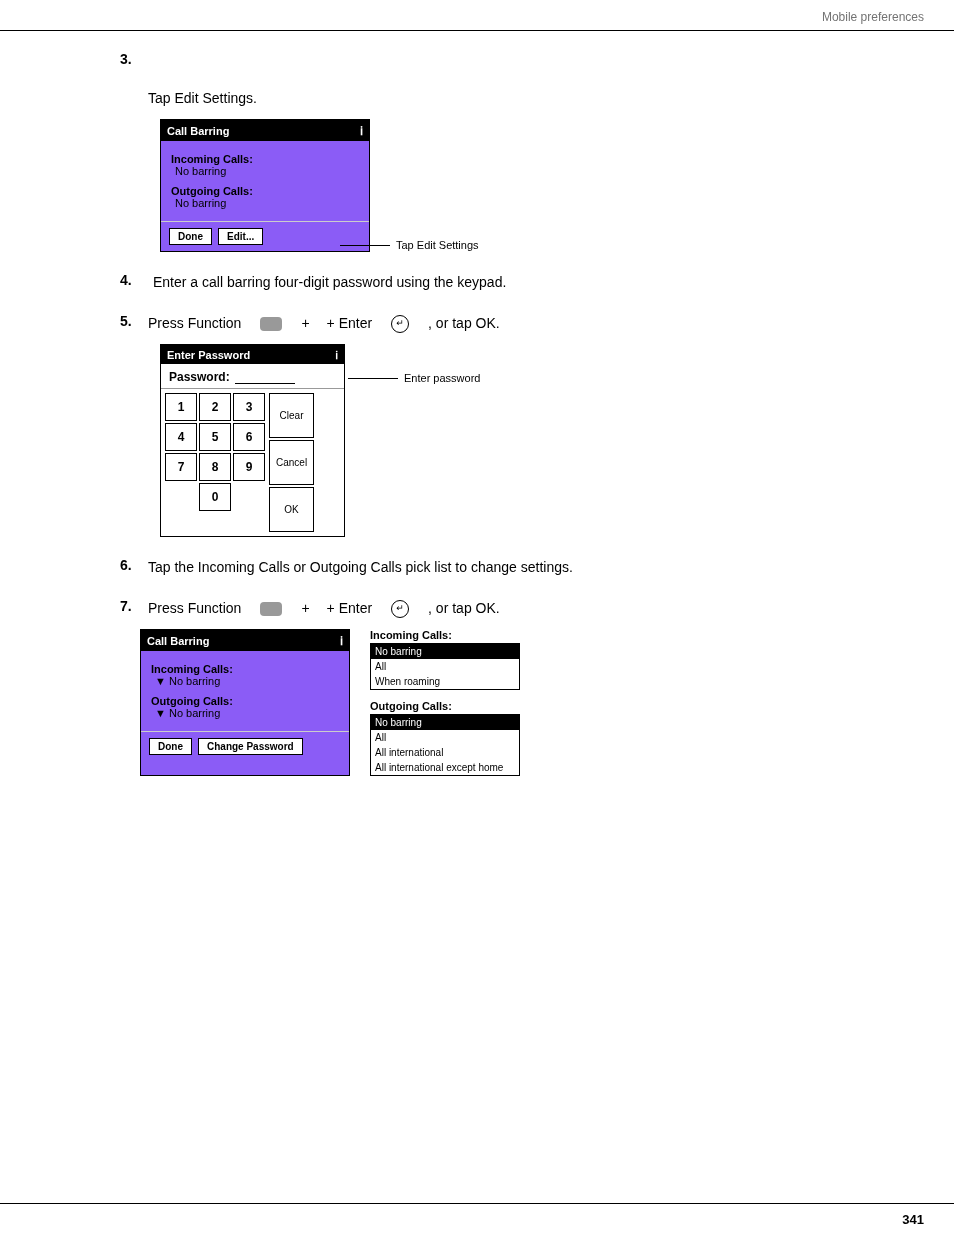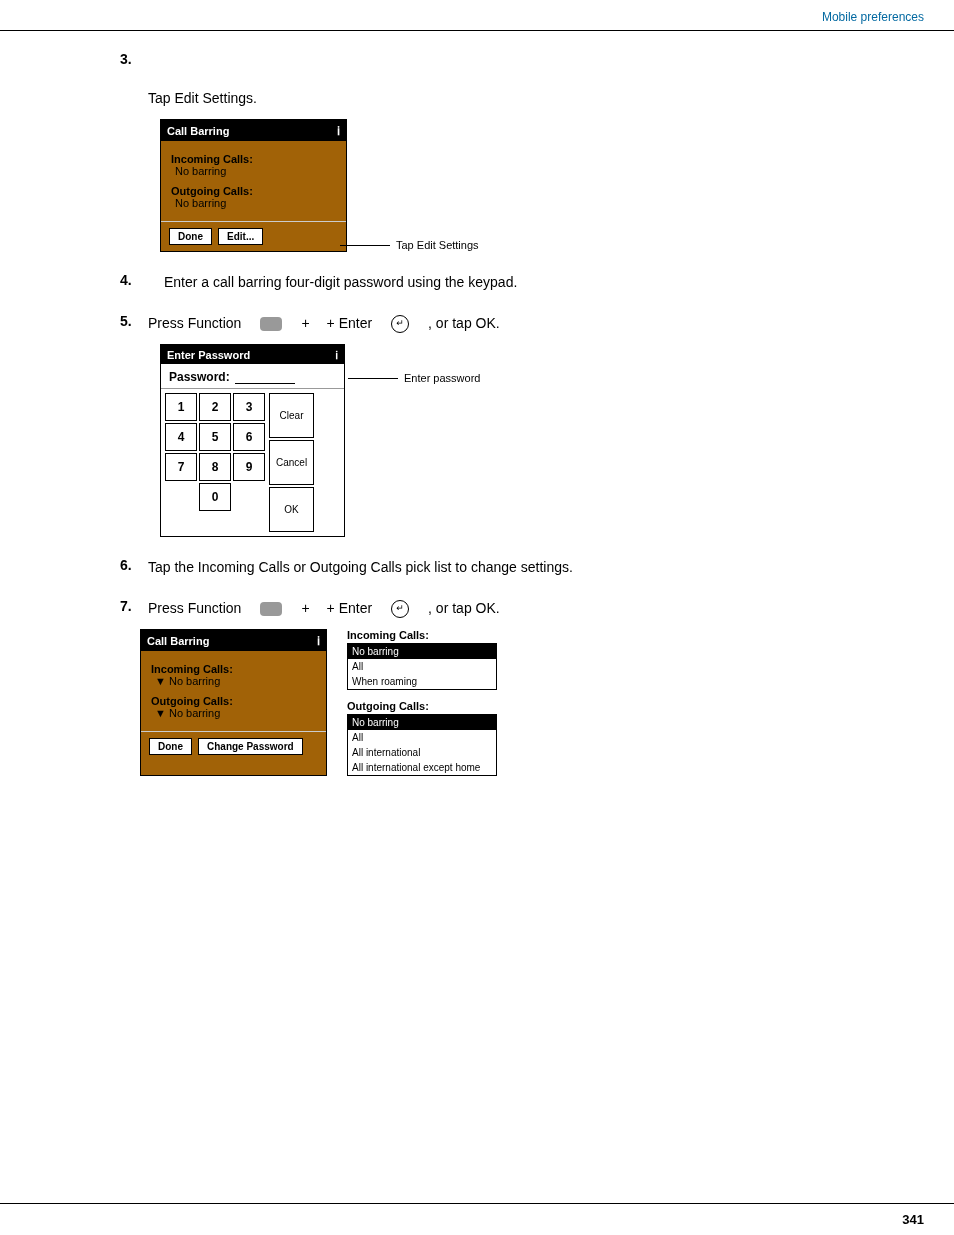--- a/index.html
+++ b/index.html
@@ -15,21 +15,21 @@
 
     .page-header {
       display: flex;
       justify-content: flex-end;
       padding: 10px 30px 6px 30px;
       border-bottom: 1px solid #000;
     }
 
     .header-title {
       font-size: 12px;
-      color: #0369a1;
+      color: #737373;
     }
 
     .page-footer {
       position: absolute;
       bottom: 0;
       left: 0;
       right: 0;
       border-top: 1px solid #000;
       display: flex;
       justify-content: flex-end;
@@ -102,23 +102,23 @@
     
     .screenshot-area {
       margin-left: 20px;
       margin-top: 10px;
       margin-bottom: 14px;
       position: relative;
     }
 
     
     .call-barring-box {
-      width: 187px;
+      width: 210px;
       border: 1.5px solid #000;
-      background: #a16207;
+      background: #8b5cf6;
       font-size: 11px;
     }
 
     .cb-title-bar {
       background: #000;
       color: #fff;
       text-align: center;
       padding: 2px 6px;
       font-size: 11px;
       font-weight: bold;
@@ -321,21 +321,21 @@
       <div style="position:absolute; top: 120px; left: 180px; display:flex; align-items:center;">
         <div style="width:50px; height:1px; background:#000;"></div>
         <span style="font-size:11px; margin-left:6px; white-space:nowrap;">Tap Edit Settings</span>
       </div>
     </div>
   </div>
 
   <div class="step">
     <div class="step-line">
       <span class="step-num">4.</span>
-      <span class="step-text" style="margin-left:24px;">Enter a call barring four-digit password using the keypad.</span>
+      <span class="step-text" style="margin-left:13px;">Enter a call barring four-digit password using the keypad.</span>
     </div>
   </div>
 
   <div class="step">
     <div class="step-line">
       <span class="step-num">5.</span>
       <span class="step-text step-text-inline" style="margin-left:8px;">
         <span>Press Function</span>
         <span class="func-btn"></span>
         <span>+</span>

